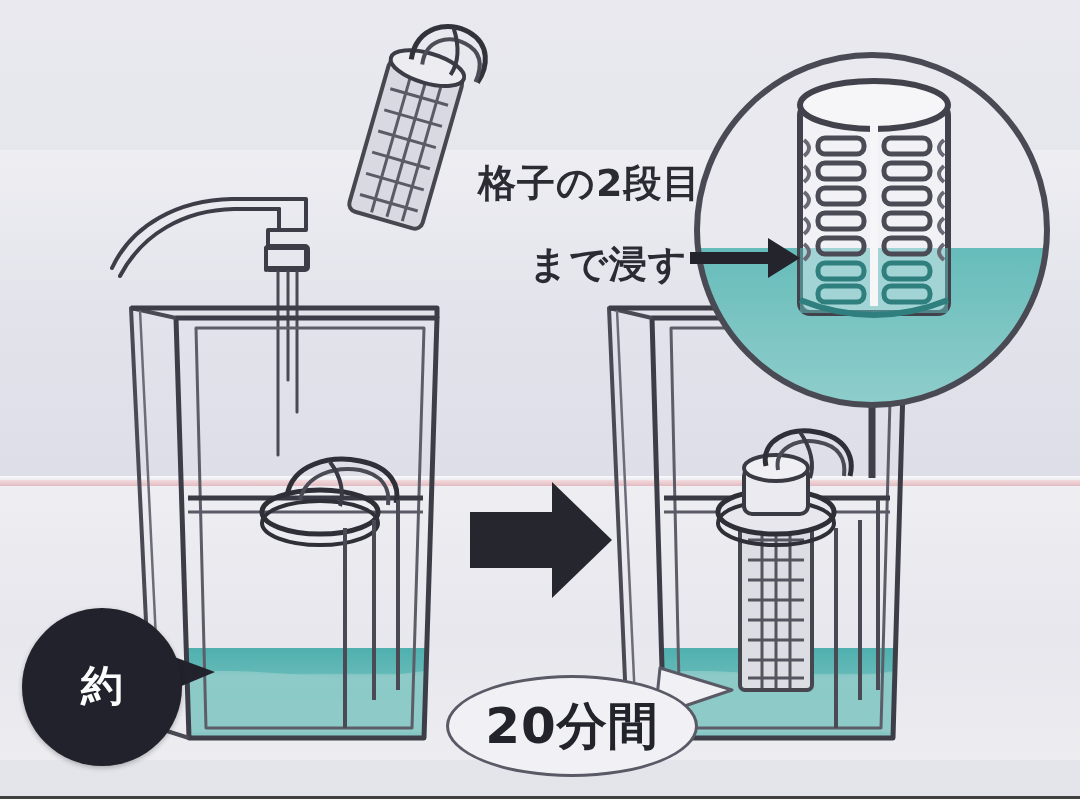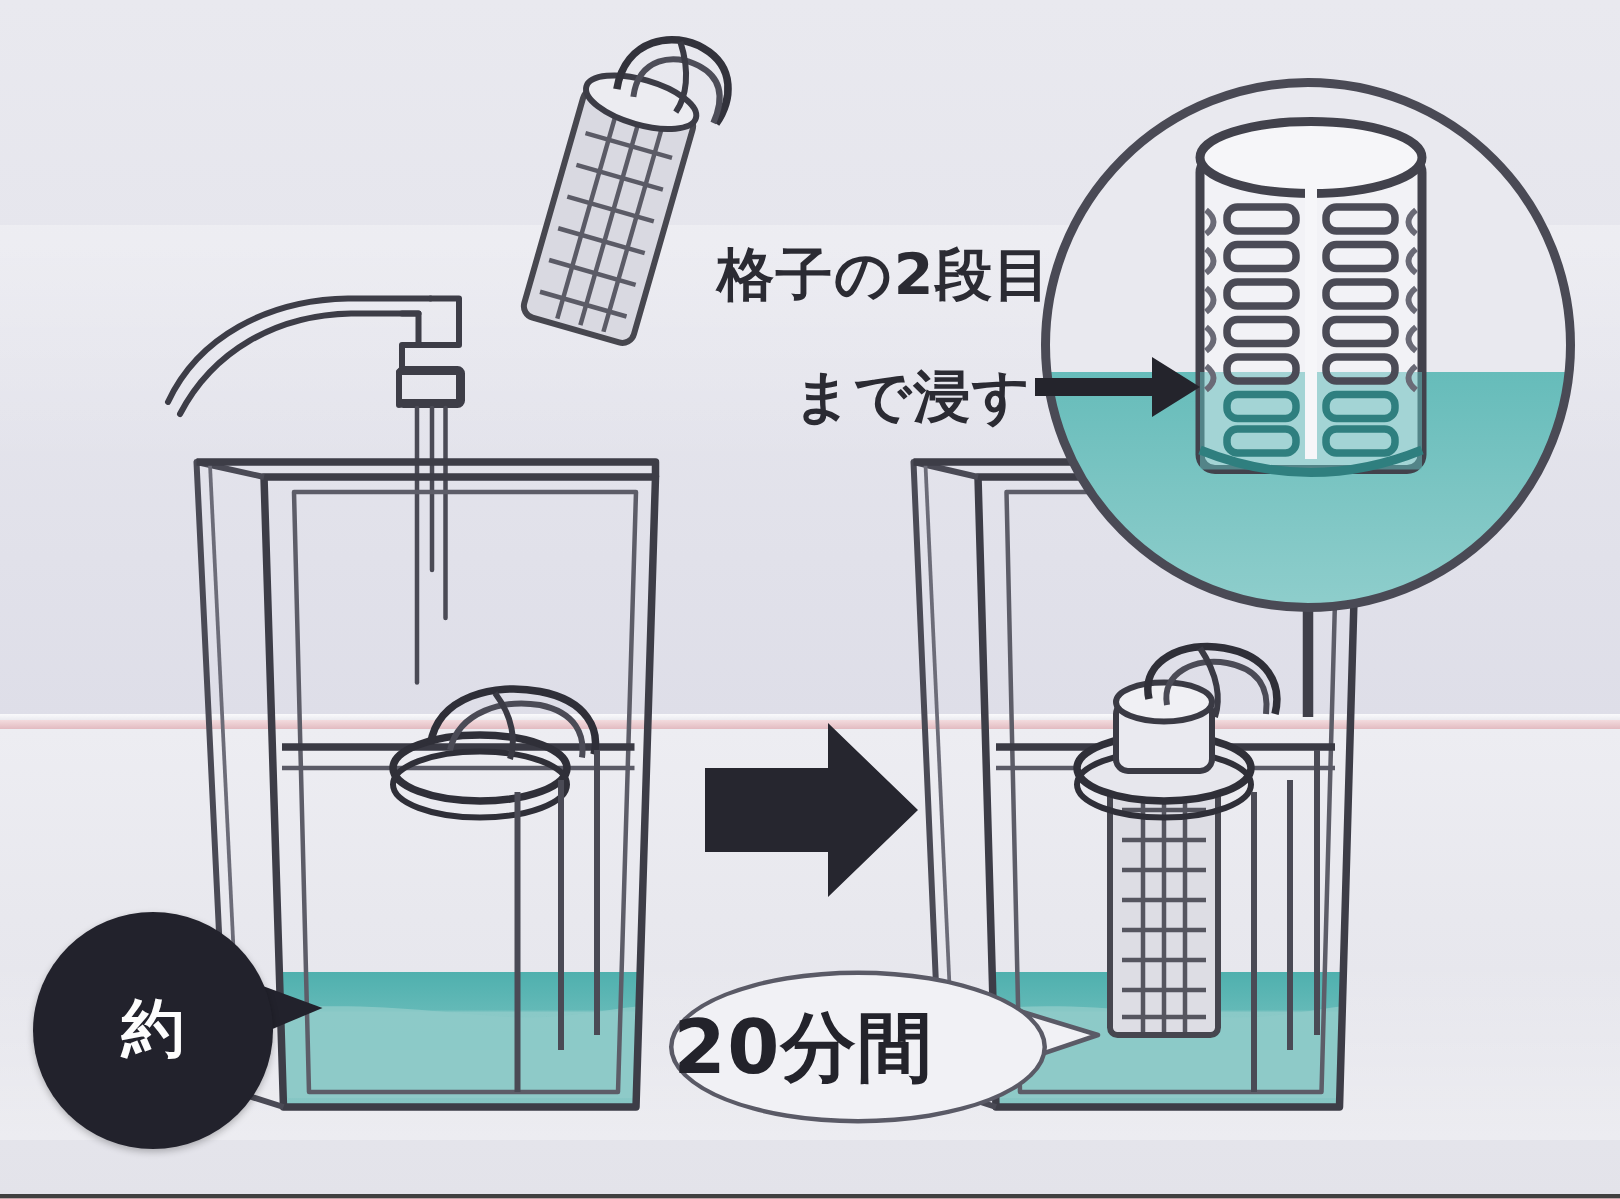--- a/index.html
+++ b/index.html
@@ -64,29 +64,29 @@
     justify-content: center;
     line-height: 1.0;
     box-shadow: 0 2px 5px rgba(0,0,0,.25);
   }
   #badge .l1 { font-family:"DejaVu Sans","Liberation Sans",sans-serif; font-size: 42px; font-weight: 700; margin-bottom: 2px;}
   #badge .l2 { font-family:"DejaVu Sans","Liberation Sans",sans-serif; font-size: 50px; font-weight: 700; letter-spacing: -1px;}
 
   #time-bubble {
     position: absolute;
     left: 446px;
-    top: 647px;
+    top: 675px;
     width: 246px;
     height: 96px;
     border: 3px solid #5a5a66;
     border-radius: 50%;
     background: #f1f1f5;
     display: flex;
     align-items: center;
-    justify-content: flex-start;
+    justify-content: center;
   }
   #time-bubble .t {
     font-family:"DejaVu Sans","Liberation Sans",sans-serif;
     font-size: 50px;
     font-weight: 700;
     color: #23232b;
     letter-spacing: 1px;
   }
 </style>
 </head>

